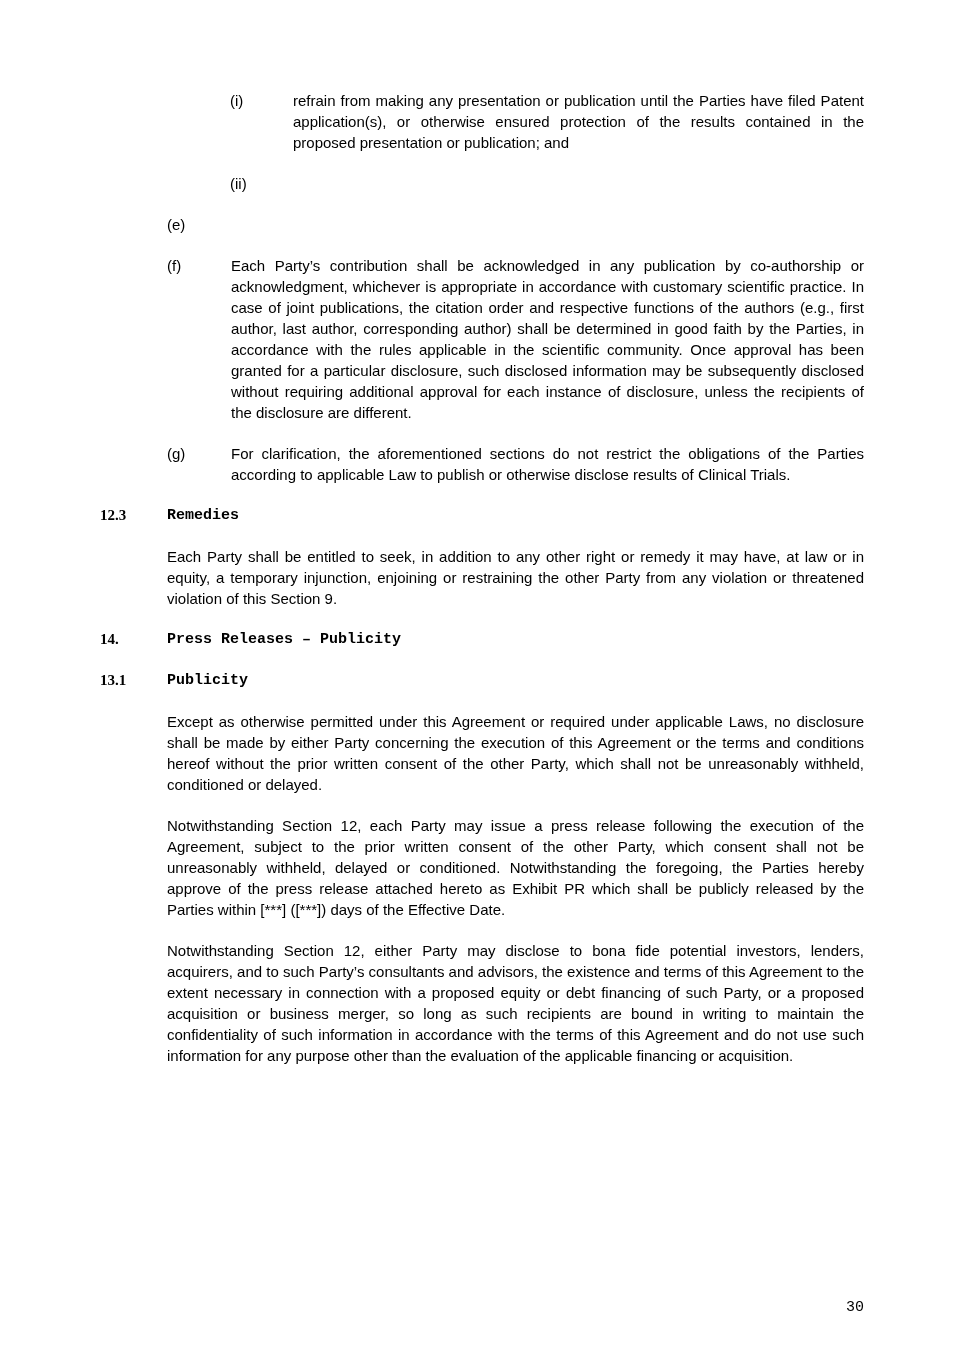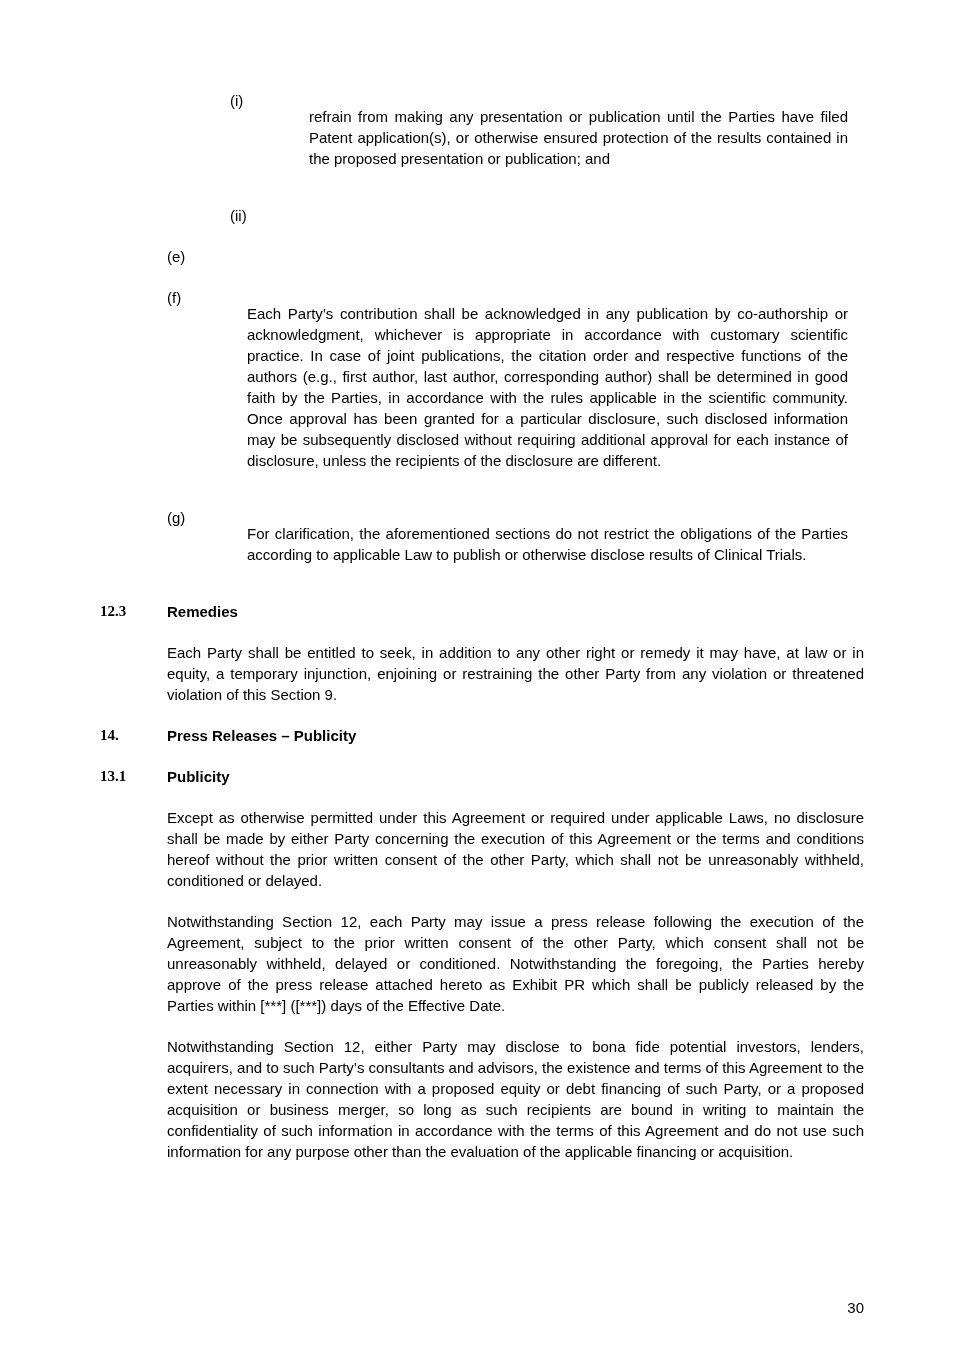--- a/index.html
+++ b/index.html
@@ -37,46 +37,48 @@
   
   .row-l3 {
     display: flex;
     padding-left: 130px;
   }
   .row-l3 .marker {
     width: 63px;
     flex-shrink: 0;
   }
   .txt {
-    margin: 16px;
+    margin: 0;
     flex: 1;
     text-align: justify;
   }
   
   .heading {
     display: flex;
     font-weight: bold;
   }
   .heading .num {
     width: 67px;
     flex-shrink: 0;
     font-family: Liberation Serif, serif;
   }
   .heading .title {
     flex: 1;
+    font-family: Liberation Mono, monospace;
   }
   
   .para {
     margin: 0 0 20px 67px;
     text-align: justify;
   }
   .page-number {
     position: absolute;
     right: 101px;
     top: 1297px;
+    font-family: Liberation Mono, monospace;
   }
 </style>
 </head>
 <body>
 
 <div class="page">
   <div class="content">
 
     <div class="block row-l3">
       <span class="marker">(i)</span>

